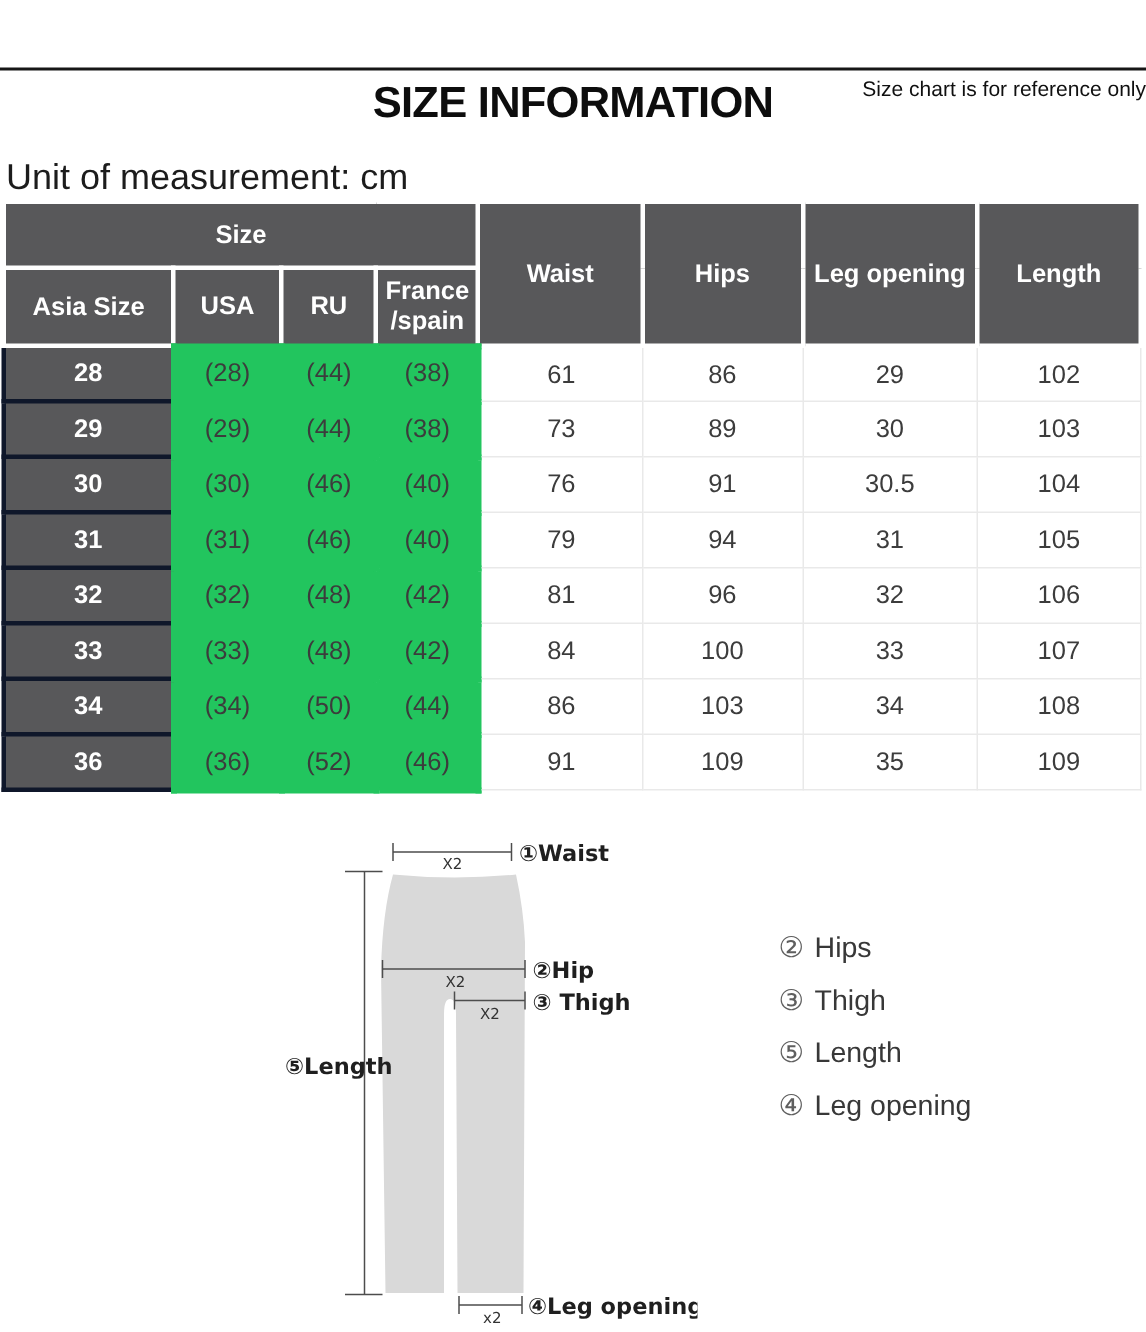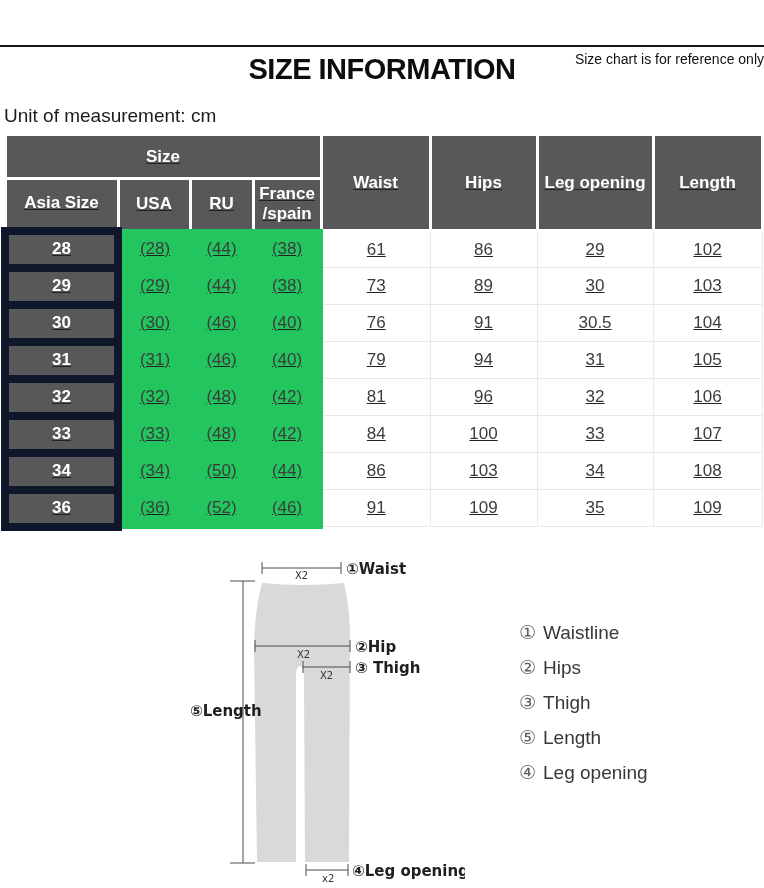--- a/index.html
+++ b/index.html
@@ -23,47 +23,46 @@
     position:absolute;top:45px;left:0;width:764px;
     border-top:2px solid #161616;
   }
   .page-subtitle{
     position:absolute;top:51px;left:0;width:764px;
     text-align:right;
     font-size:14px;color:#101010;
   }
   .unit-label{
     position:absolute;top:105px;left:4px;
-    font-size:19px;color:#1c1c1c;
+    font-size:24px;color:#1c1c1c;
   }
   
   table.size-table{
     position:absolute;top:133px;left:1px;
     width:761px;
     border-collapse:collapse;
     table-layout:fixed;
     font-size:17px;
-    text-decoration:underline;
   }
   .size-table th{
     background:#58585a;color:#ffffff;
     font-weight:600;text-align:center;vertical-align:middle;
     border:3px solid #ffffff;
     padding:0 2px;
   }
   .size-table thead tr.h1{height:44px;}
   .size-table thead tr.h2{height:52px;}
   .size-table tbody tr{height:37px;}
   .size-table td{
     text-align:center;vertical-align:middle;
     padding:0;
   }
   .size-table td.c0{
     background:#58585a;color:#ffffff;font-weight:bold;
-    border:8px solid #0f172a;
+    border:3px solid #0f172a;
   }
   .size-table td.c1,.size-table td.c2,.size-table td.c3{
     background:#22c55e;color:#3c3c3c;
     border:4px solid #22c55e;
   }
   .size-table td.c4,.size-table td.c5,.size-table td.c6,.size-table td.c7{
     background:#ffffff;color:#3c3c3c;
     border:1px solid #e9e9e9;
   }
   
@@ -236,18 +235,17 @@
   </g>
 
   <g>
     <path class="meas" d="M121,316 L121,328 M121,322 L163,322 M163,316 L163,328"></path>
     <text class="x2-label" x="137" y="334">x2</text>
     <text class="svg-label" x="167" y="328">④Leg opening</text>
   </g>
 </svg>
 
 <div class="legend" id="legend">
-    <div class="legend-item"><span class="circ">①</span><span class="lbl">Waistline</span></div>
     <div class="legend-item"><span class="circ">②</span><span class="lbl">Hips</span></div>
     <div class="legend-item"><span class="circ">③</span><span class="lbl">Thigh</span></div>
     <div class="legend-item"><span class="circ">⑤</span><span class="lbl">Length</span></div>
     <div class="legend-item"><span class="circ">④</span><span class="lbl">Leg opening</span></div>
   </div>
 
 </body></html>

